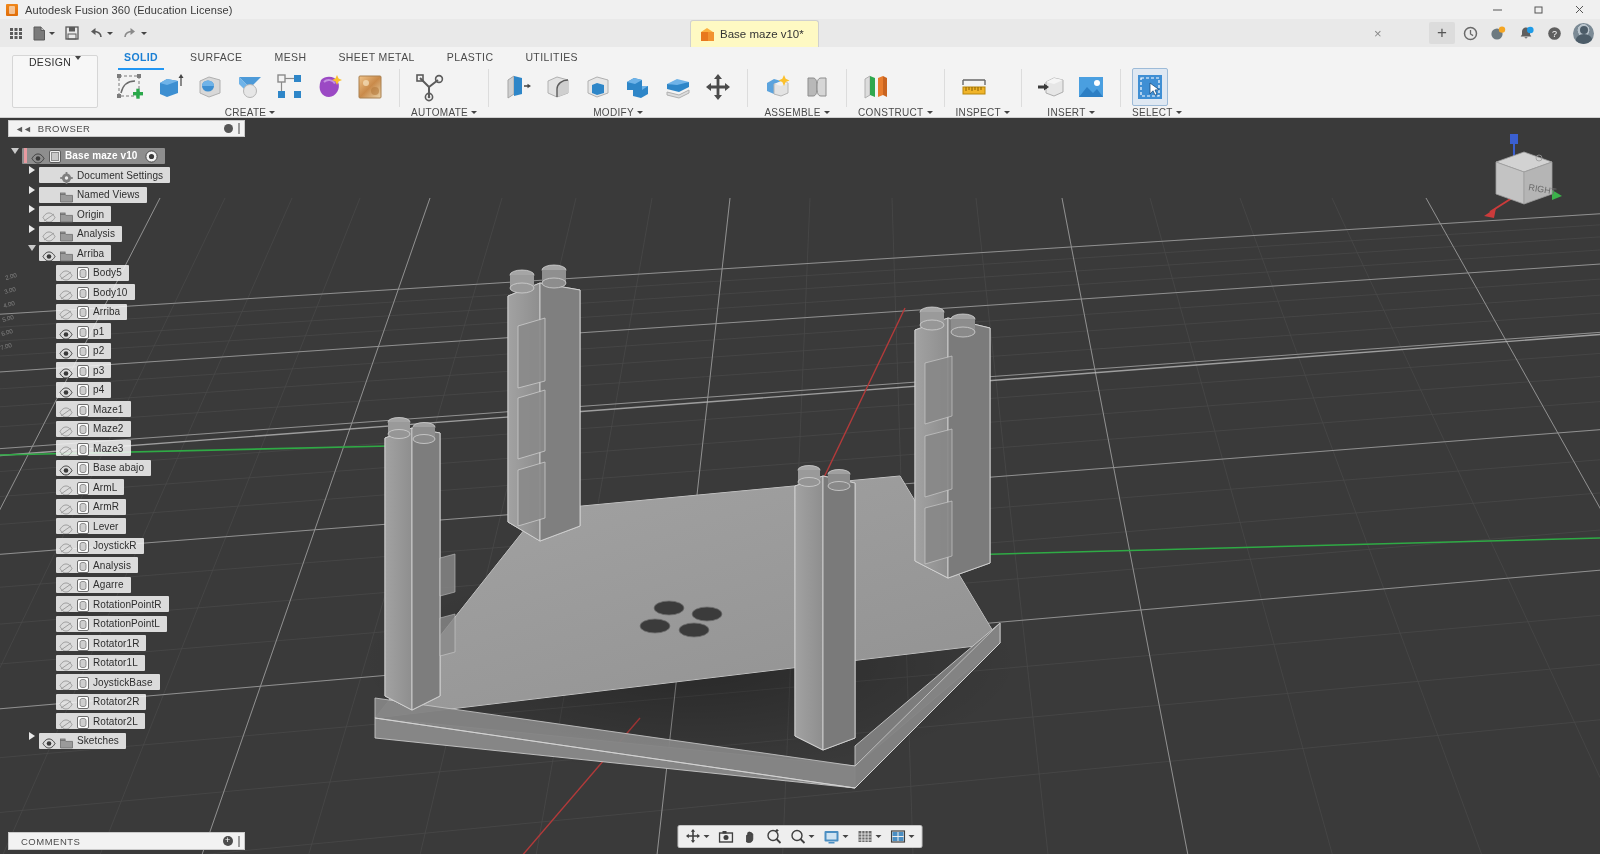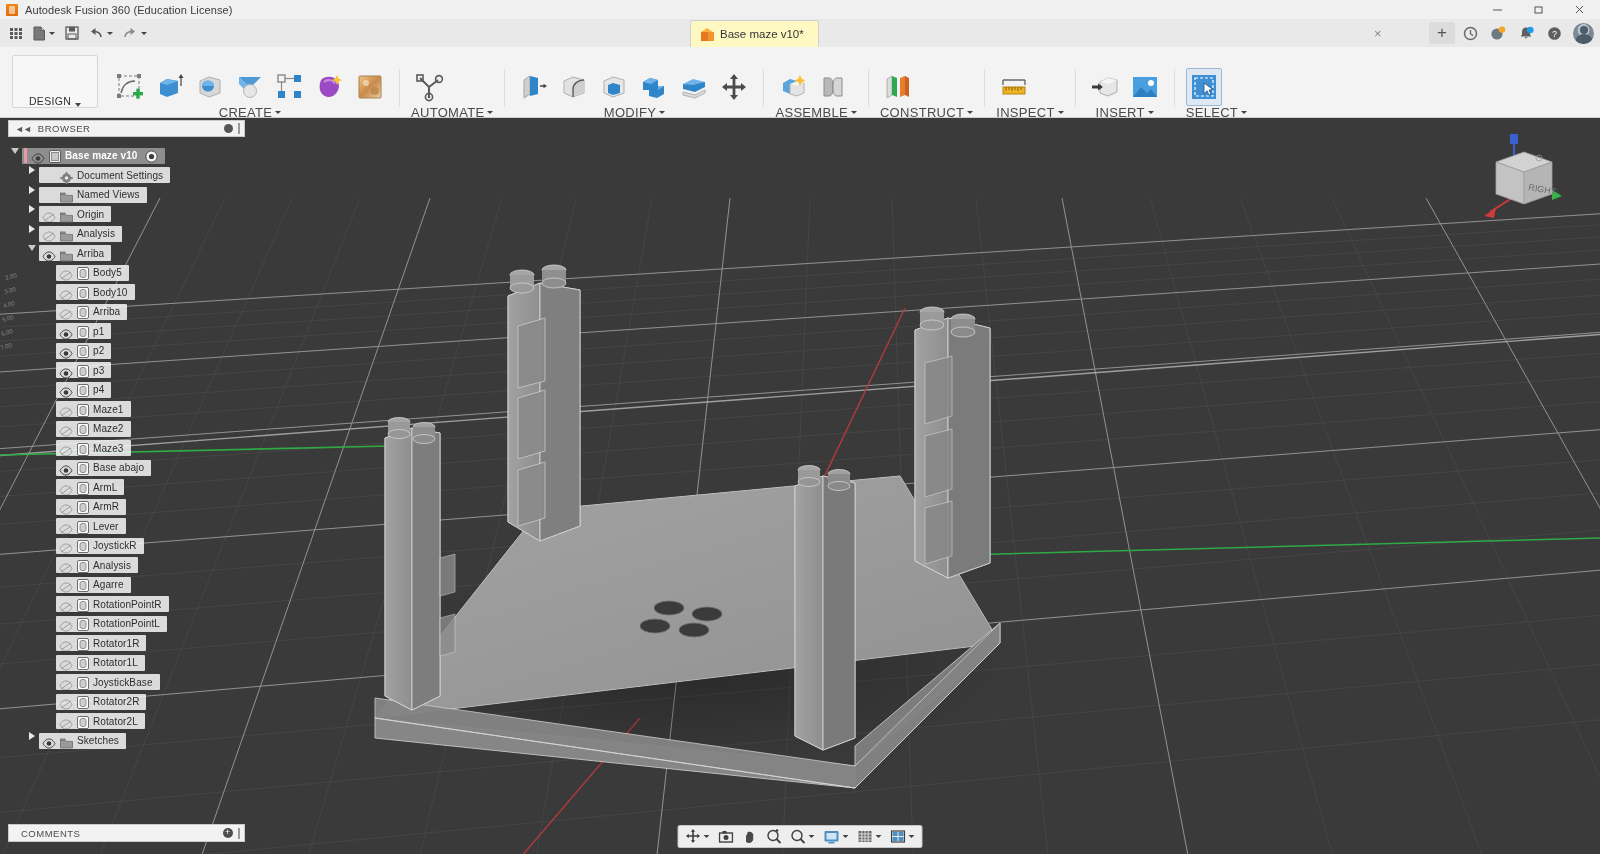--- a/index.html
+++ b/index.html
@@ -69,41 +69,41 @@
     transform:translateX(-50%);border-radius:50% 50% 0 0;background:#4c5c68;}
 
   
   .ribbon {
     position: absolute; top: 47px; left: 0; width: 1600px; height: 71px;
     background: #f3f3f3; border-bottom: 1px solid #cfcfcf;
   }
   .design-btn {
     position: absolute; left: 12px; top: 8px; width: 86px; height: 53px;
     background: #f7f7f7; border: 1px solid #d6d6d6; border-radius: 2px;
-    display: flex; align-items: flex-end; justify-content: center;
+    display: flex; align-items: flex-start; justify-content: center;
     font-size: 10.5px; color: #2f2f2f; letter-spacing: .3px; gap: 4px;
   }
   .caret { width:0;height:0;border-left:3.5px solid transparent;border-right:3.5px solid transparent;border-top:4px solid #444; display:inline-block; }
   .caret.sm { border-left-width:3px;border-right-width:3px;border-top-width:3.5px; }
 
   .tabs-row { position: absolute; left: 108px; top: 3px; height: 18px; display: flex; }
   .rtab {
     font-size: 10.5px; color: #4a4a4a; letter-spacing: .4px;
     padding: 0 16px; height: 18px; line-height: 15px; position: relative;
   }
   .rtab.active { color: #1a7fd4; font-weight: bold; }
   .rtab.active:after {
     content:""; position:absolute; left:10px; right:10px; bottom:-2px; height:2px; background:#2196f3;
   }
 
   .groups { position: absolute; left: 106px; top: 20px; height: 50px; display: flex; align-items: flex-start; }
   .grp { display: flex; flex-direction: column; position: relative; padding: 0 6px; }
   .grp .icons { display: flex; align-items: flex-start; gap: 4px; height: 40px; padding-top: 1px; }
   .grp .glabel {
-    text-align: center; font-size: 13px; color: #4a4a4a; letter-spacing: .3px;
+    text-align: center; font-size: 10px; color: #4a4a4a; letter-spacing: .3px;
     display: flex; align-items: center; justify-content: center; gap: 3px; height: 11px;
   }
   .sep { width: 1px; align-self: stretch; background: #dcdcdc; margin: 2px 5px 10px; }
   .ico { width: 36px; height: 38px; display:flex; align-items:center; justify-content:center; }
   .ico svg { display:block; }
   .ico.sel { background:#dfe8f2; border:1px solid #9dbbd8; border-radius:2px; }
 
   
   .viewport {
     position: absolute; top: 118px; left: 0; width: 1600px; height: 736px;
@@ -137,21 +137,21 @@
   .tpill.root .tlabel { color:#fff; font-weight:bold; }
   .accent { width:3px; height:15px; background:#e79aa0; flex:0 0 3px; }
   .eye { width:14px; height:11px; flex:0 0 14px; }
   .bodyico { width:12px; height:13px; flex:0 0 12px; }
   .folderico { width:13px; height:11px; flex:0 0 13px; }
   .tlabel { font-size: 10px; color: #2d2d2d; white-space: nowrap; letter-spacing:.1px; }
   .radio-ico { width:13px;height:13px;flex:0 0 13px; margin-left:4px; }
 
   
   .comments {
-    position: absolute; left: 8px; bottom: 12px; width: 237px; height: 18px;
+    position: absolute; left: 8px; bottom: 4px; width: 237px; height: 18px;
     background: #f2f2f2; border: 1px solid #c9c9c9;
     display:flex; align-items:center; font-size: 9.5px; color:#4c4c4c; letter-spacing:.5px;
   }
   .comments .lbl { margin-left: 12px; }
   .c-right { margin-left:auto; display:flex; align-items:center; gap:5px; padding-right:4px; }
   .plus-dot {
     width:10px;height:10px;border-radius:50%;background:#4d4d4d;color:#fff;
     font-size:9px;line-height:9px;text-align:center;
   }
 
@@ -284,20 +284,28 @@
     </div>
   </div>
 
   <div class="ribbon">
 
     <div class="design-btn">
       <span>DESIGN</span>
       <span class="caret"></span>
     </div>
 
+    <div class="tabs-row">
+      <div class="rtab active">SOLID</div>
+      <div class="rtab">SURFACE</div>
+      <div class="rtab">MESH</div>
+      <div class="rtab">SHEET METAL</div>
+      <div class="rtab">PLASTIC</div>
+      <div class="rtab">UTILITIES</div>
+    </div>
 
     <div class="groups">
 
       <div class="grp">
         <div class="icons">
           <div class="ico">
             <svg width="30" height="30">
                 <rect x="4" y="4" width="20" height="20" fill="none" stroke="#7b7b7b" stroke-width="1" stroke-dasharray="3 2"></rect>
                 <path d="M6 21c2-9 8-12 14-12" fill="none" stroke="#6b6b6b" stroke-width="1.4"></path>
                 <rect x="2" y="2" width="4" height="4" fill="#7b7b7b"></rect>

